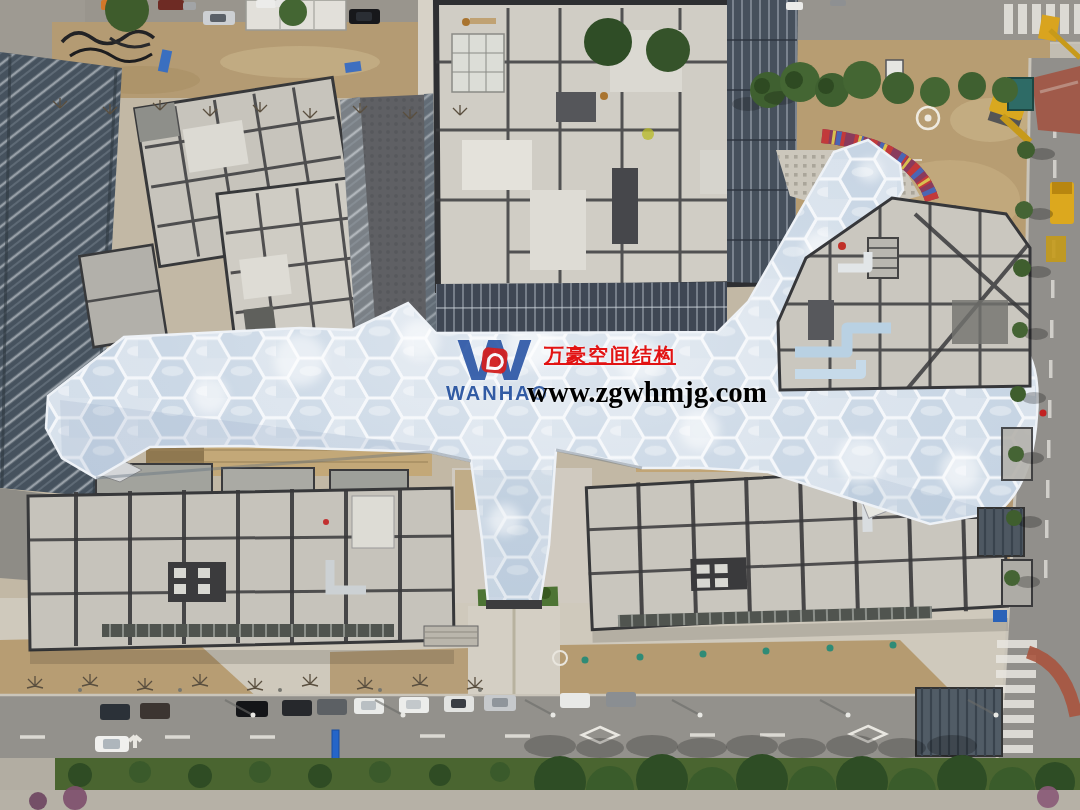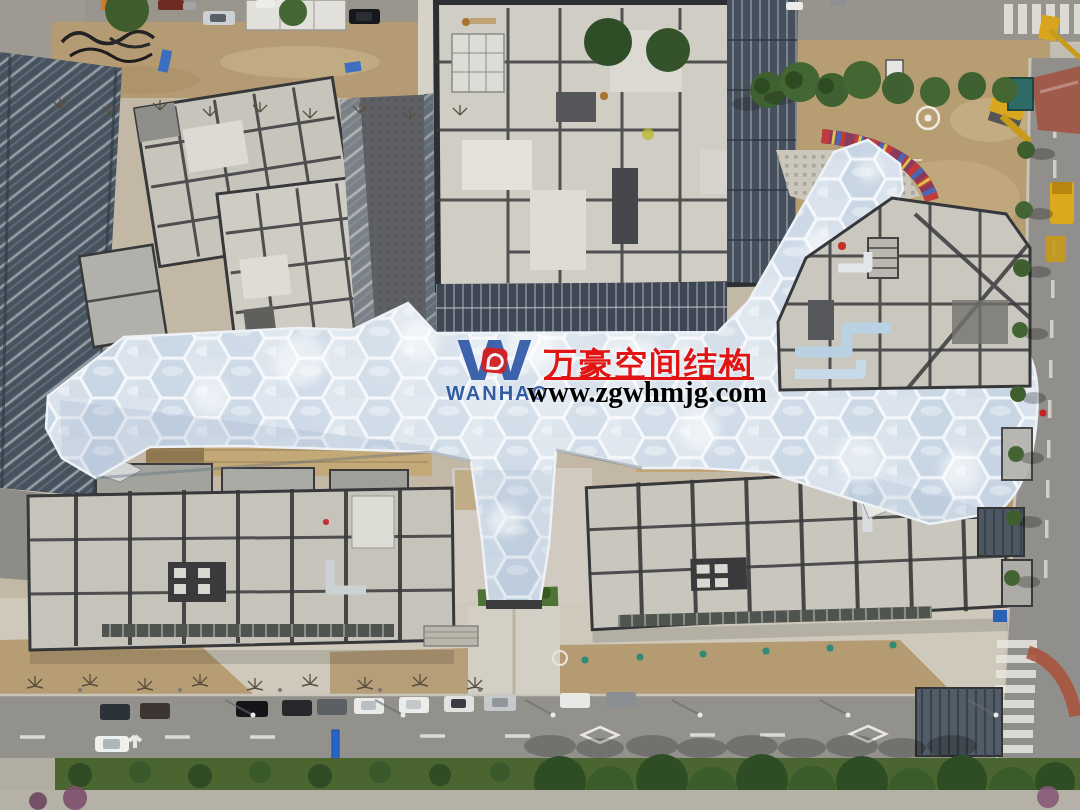--- a/index.html
+++ b/index.html
@@ -9,21 +9,21 @@
   .watermark{position:absolute;left:0;top:0;width:1080px;height:810px;pointer-events:none;}
   .wm-logo{position:absolute;left:446px;top:334px;width:96px;text-align:center;}
   .wm-w{display:inline-block;font-size:58px;line-height:52px;font-weight:bold;color:#2a55a5;
         transform:scaleX(1.35);opacity:.9;text-shadow:0 0 3px rgba(255,255,255,.7);}
   .wm-emblem{position:absolute;left:36px;top:14px;width:25px;height:25px;background:#d32020;
         border-radius:6px;transform:rotate(6deg);opacity:.95;}
   .wm-emblem span{position:absolute;left:5px;top:5px;width:11px;height:11px;border:3px solid #fff;
         border-radius:50% 50% 50% 0;}
   .wm-wanhao{font-size:20px;font-weight:bold;color:#24509e;letter-spacing:2px;margin-top:-4px;
         opacity:.92;text-shadow:0 0 2px rgba(255,255,255,.7);text-align:center;}
-  .wm-cn{position:absolute;left:544px;top:342px;font-size:33px;font-weight:bold;color:#e21313;
+  .wm-cn{position:absolute;left:544px;top:342px;font-size:20px;font-weight:bold;color:#e21313;
         letter-spacing:2px;text-decoration:underline;font-family:"Liberation Serif",serif;
         text-shadow:0 0 3px rgba(255,255,255,.85);}
   .wm-url{position:absolute;left:527px;top:376px;font-size:29px;font-weight:bold;color:#000000;
         font-family:"Liberation Serif",serif;text-shadow:0 0 3px rgba(255,255,255,.85);}
 </style>
 </head>
 <body>
 
 <div id="stage">
 <svg viewBox="0 0 1080 810" width="1080" height="810">

